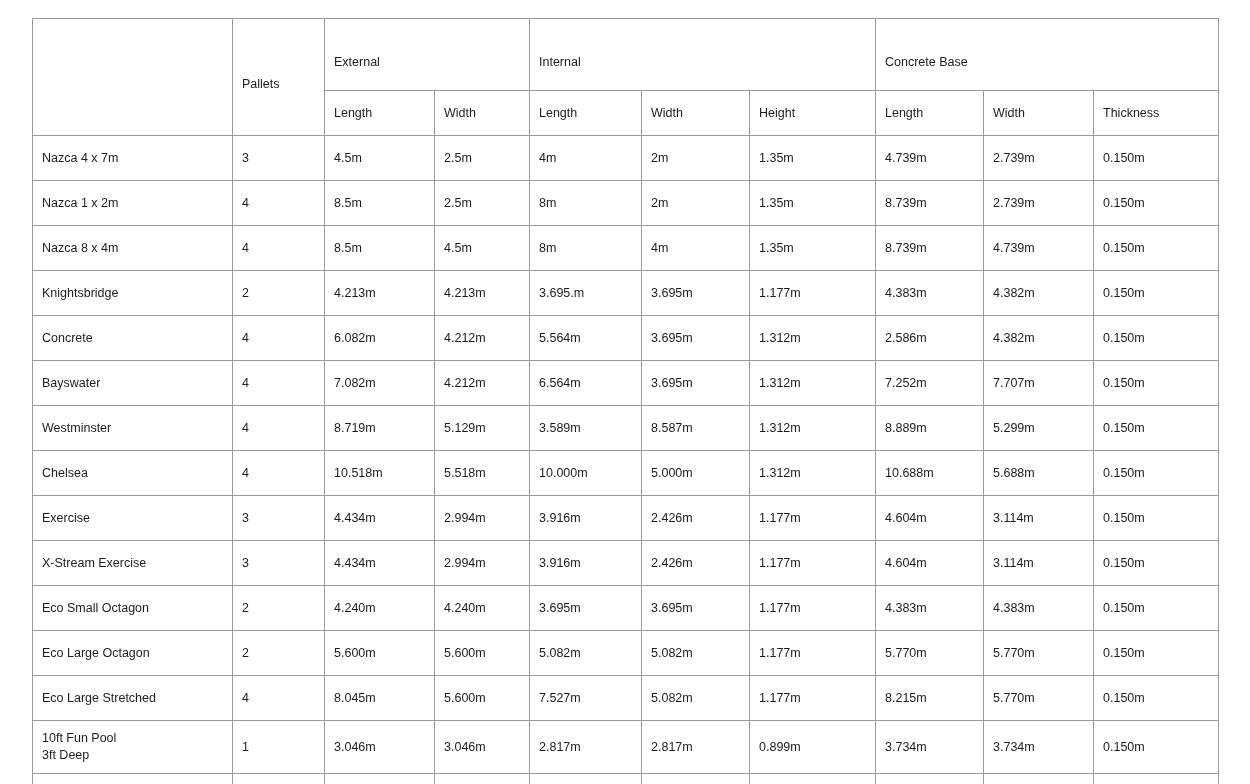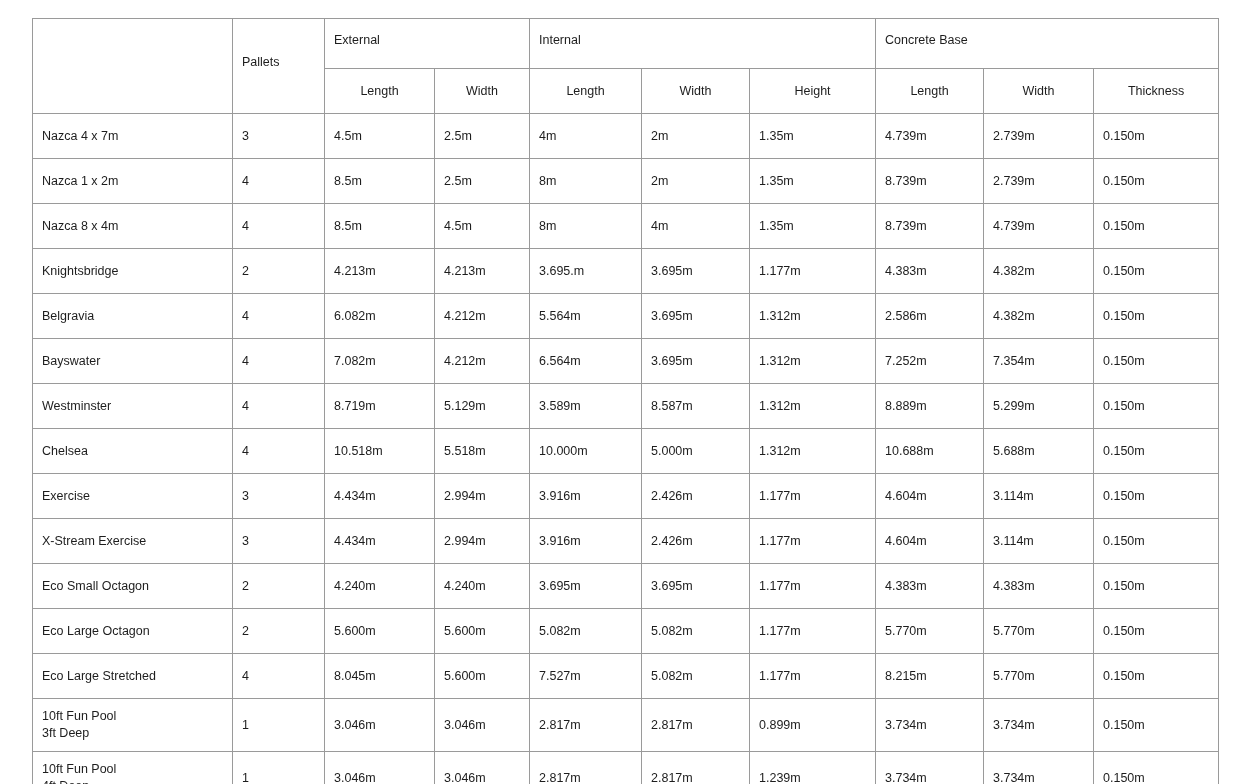--- a/index.html
+++ b/index.html
@@ -34,28 +34,27 @@
     vertical-align: middle;
     font-weight: normal;
     padding: 8px 9px;
     line-height: 1.35;
     color: #1d1d1d;
     overflow: hidden;
   }
   
   tr.head-top th {
     height: 38px;
-    padding-top: 2px;
+    padding-top: 24px;
     padding-bottom: 9px;
   }
   tr.head-sub th {
     height: 30px;
     padding-top: 7px;
     padding-bottom: 7px;
-    text-align: center;
   }
   
   tbody tr td {
     height: 28px;
   }
   tbody tr.tall td {
     height: 36px;
   }
   .two-line {
     white-space: pre-line;
@@ -151,41 +150,41 @@
           <td>4.213m</td>
           <td>4.213m</td>
           <td>3.695.m</td>
           <td>3.695m</td>
           <td>1.177m</td>
           <td>4.383m</td>
           <td>4.382m</td>
           <td>0.150m</td>
         </tr>
         <tr>
-          <td class="two-line">Belgravia</td>
+          <td class="two-line">Concrete</td>
           <td>4</td>
           <td>6.082m</td>
           <td>4.212m</td>
           <td>5.564m</td>
           <td>3.695m</td>
           <td>1.312m</td>
           <td>2.586m</td>
           <td>4.382m</td>
           <td>0.150m</td>
         </tr>
         <tr>
           <td class="two-line">Bayswater</td>
           <td>4</td>
           <td>7.082m</td>
           <td>4.212m</td>
           <td>6.564m</td>
           <td>3.695m</td>
           <td>1.312m</td>
           <td>7.252m</td>
-          <td>7.354m</td>
+          <td>7.707m</td>
           <td>0.150m</td>
         </tr>
         <tr>
           <td class="two-line">Westminster</td>
           <td>4</td>
           <td>8.719m</td>
           <td>5.129m</td>
           <td>3.589m</td>
           <td>8.587m</td>
           <td>1.312m</td>

